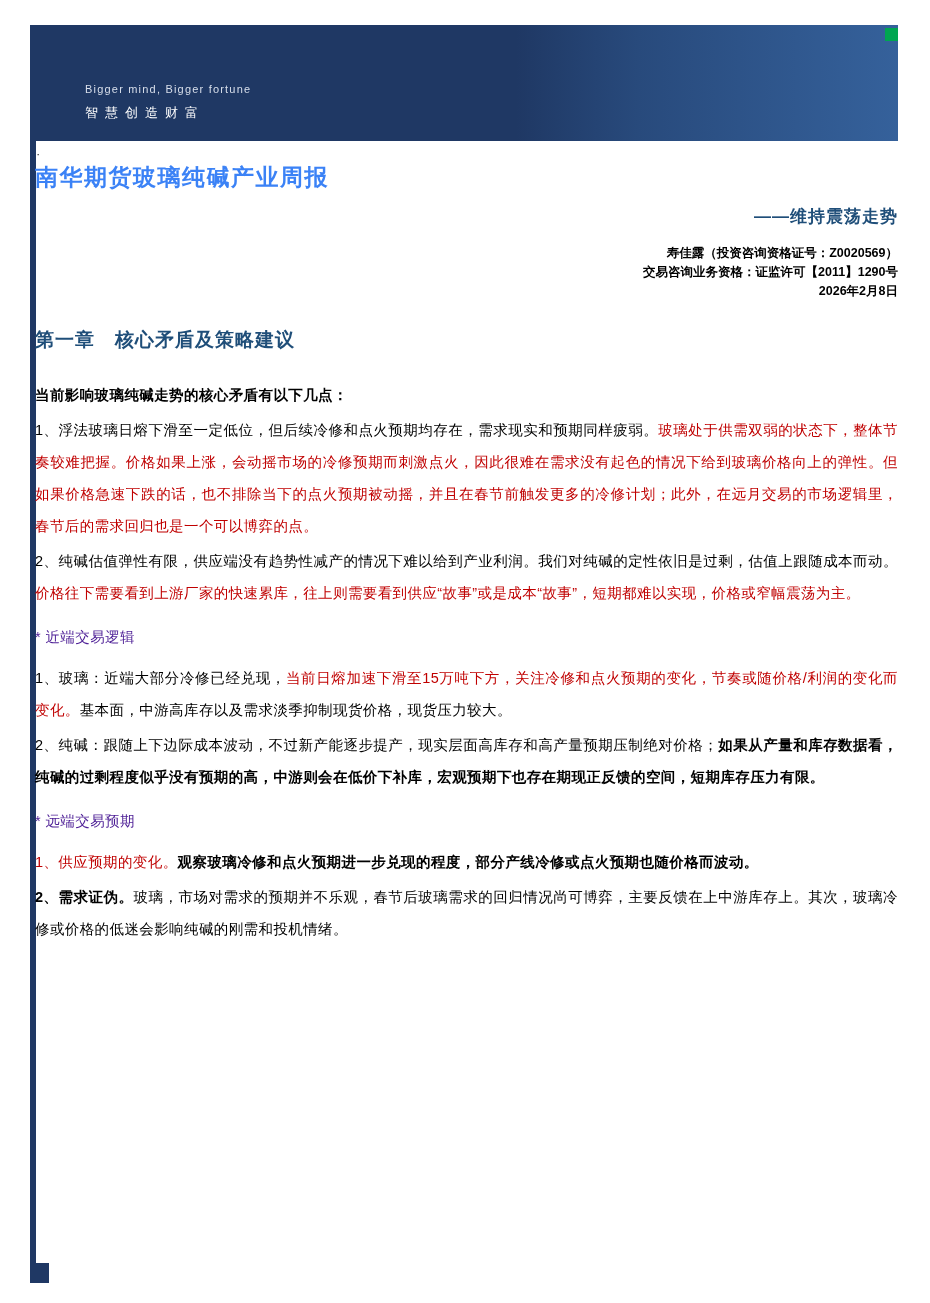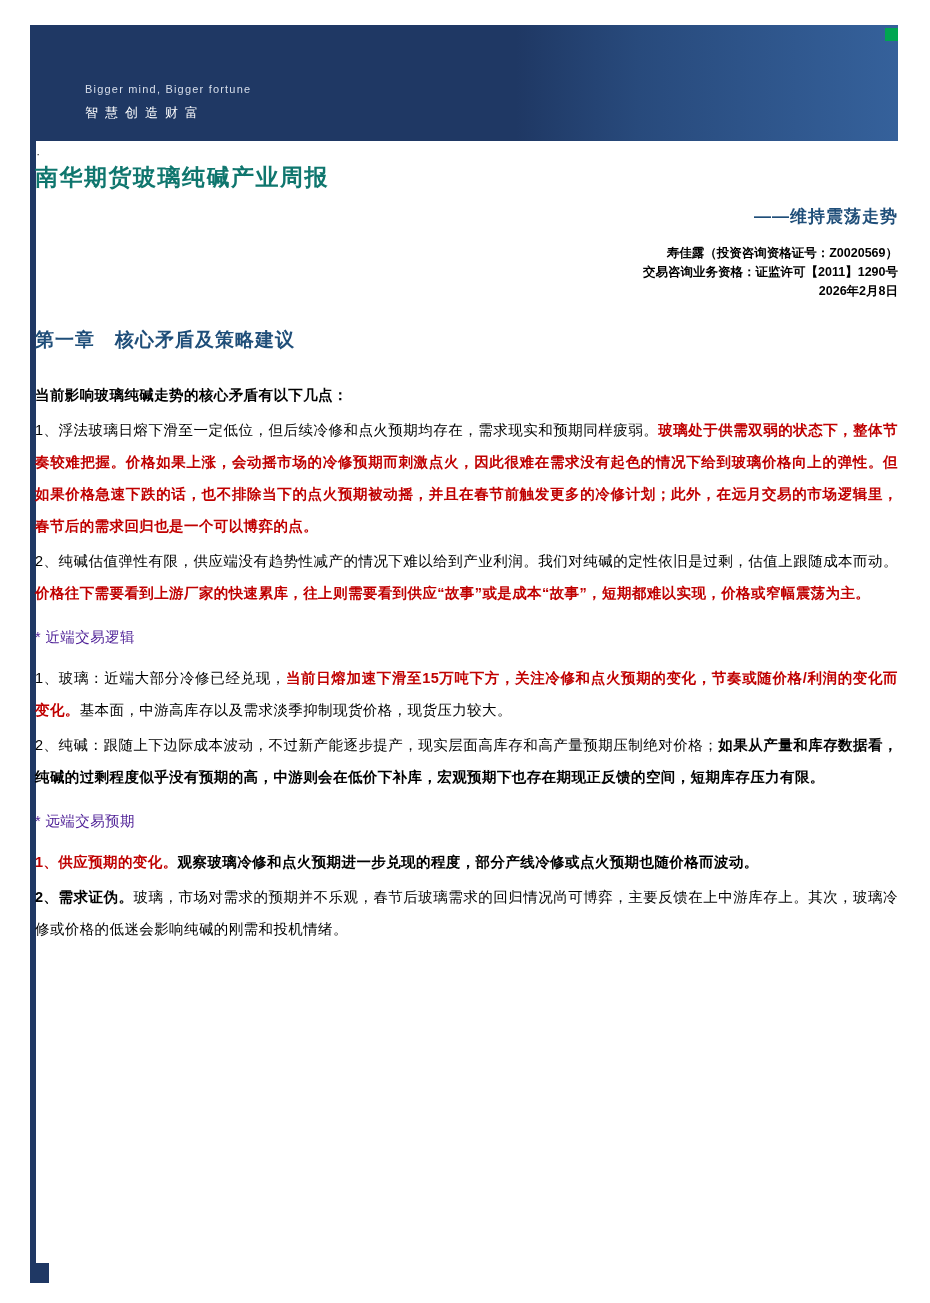--- a/index.html
+++ b/index.html
@@ -24,29 +24,29 @@
     color:#cfe0f2;font-size:8.5px;letter-spacing:2.2px;margin-top:3px;
     border-top:1px solid rgba(255,255,255,.45);padding-top:3px;
   }
   .green-chip{position:absolute;top:3px;right:0;width:13px;height:13px;background:#00a651;}
   
   .left-rail{position:absolute;left:30px;top:141px;width:6px;height:1124px;background:#1f3864;}
   .left-rail-foot{position:absolute;left:30px;top:1263px;width:19px;height:20px;background:#1f3864;}
   .dot{position:absolute;left:36px;top:146px;font-size:13px;color:#333;}
   
   .content{position:absolute;left:35px;top:162px;width:863px;}
-  .title{margin:0;font-size:23px;font-weight:bold;color:#0f766e;letter-spacing:1.5px;}
+  .title{margin:0;font-size:23px;font-weight:bold;color:#3b82f6;letter-spacing:1.5px;}
   .subtitle{text-align:right;font-size:17px;font-weight:bold;color:#1f4e79;margin-top:12px;letter-spacing:1px;}
   .meta{text-align:right;font-size:12.5px;font-weight:bold;line-height:19px;margin-top:16px;}
   .chapter{margin:26px 0 0 0;font-size:19px;font-weight:bold;color:#1f4e79;letter-spacing:1px;}
   .section{margin:28px 0 0 0;font-size:14.5px;font-weight:bold;color:#1f4e79;}
   .body-text{margin-top:26px;font-size:14.5px;line-height:32px;text-align:justify;letter-spacing:.4px;}
   .body-text p{margin:0 0 3px 0;}
   .bold{font-weight:bold;}
-  .red{color:#c00000;font-weight:bold;}
+  .red{color:#c00000;font-weight:normal;}
   .sub-heading{color:#4c1d95;font-weight:normal;margin:12px 0 9px 0 !important;}
 </style>
 </head>
 <body>
 
 <div class="banner">
   <div class="slogans">
     <div class="slogan-en">Bigger mind, Bigger fortune</div>
     <div class="slogan-cn">智慧创造财富</div>
   </div>

